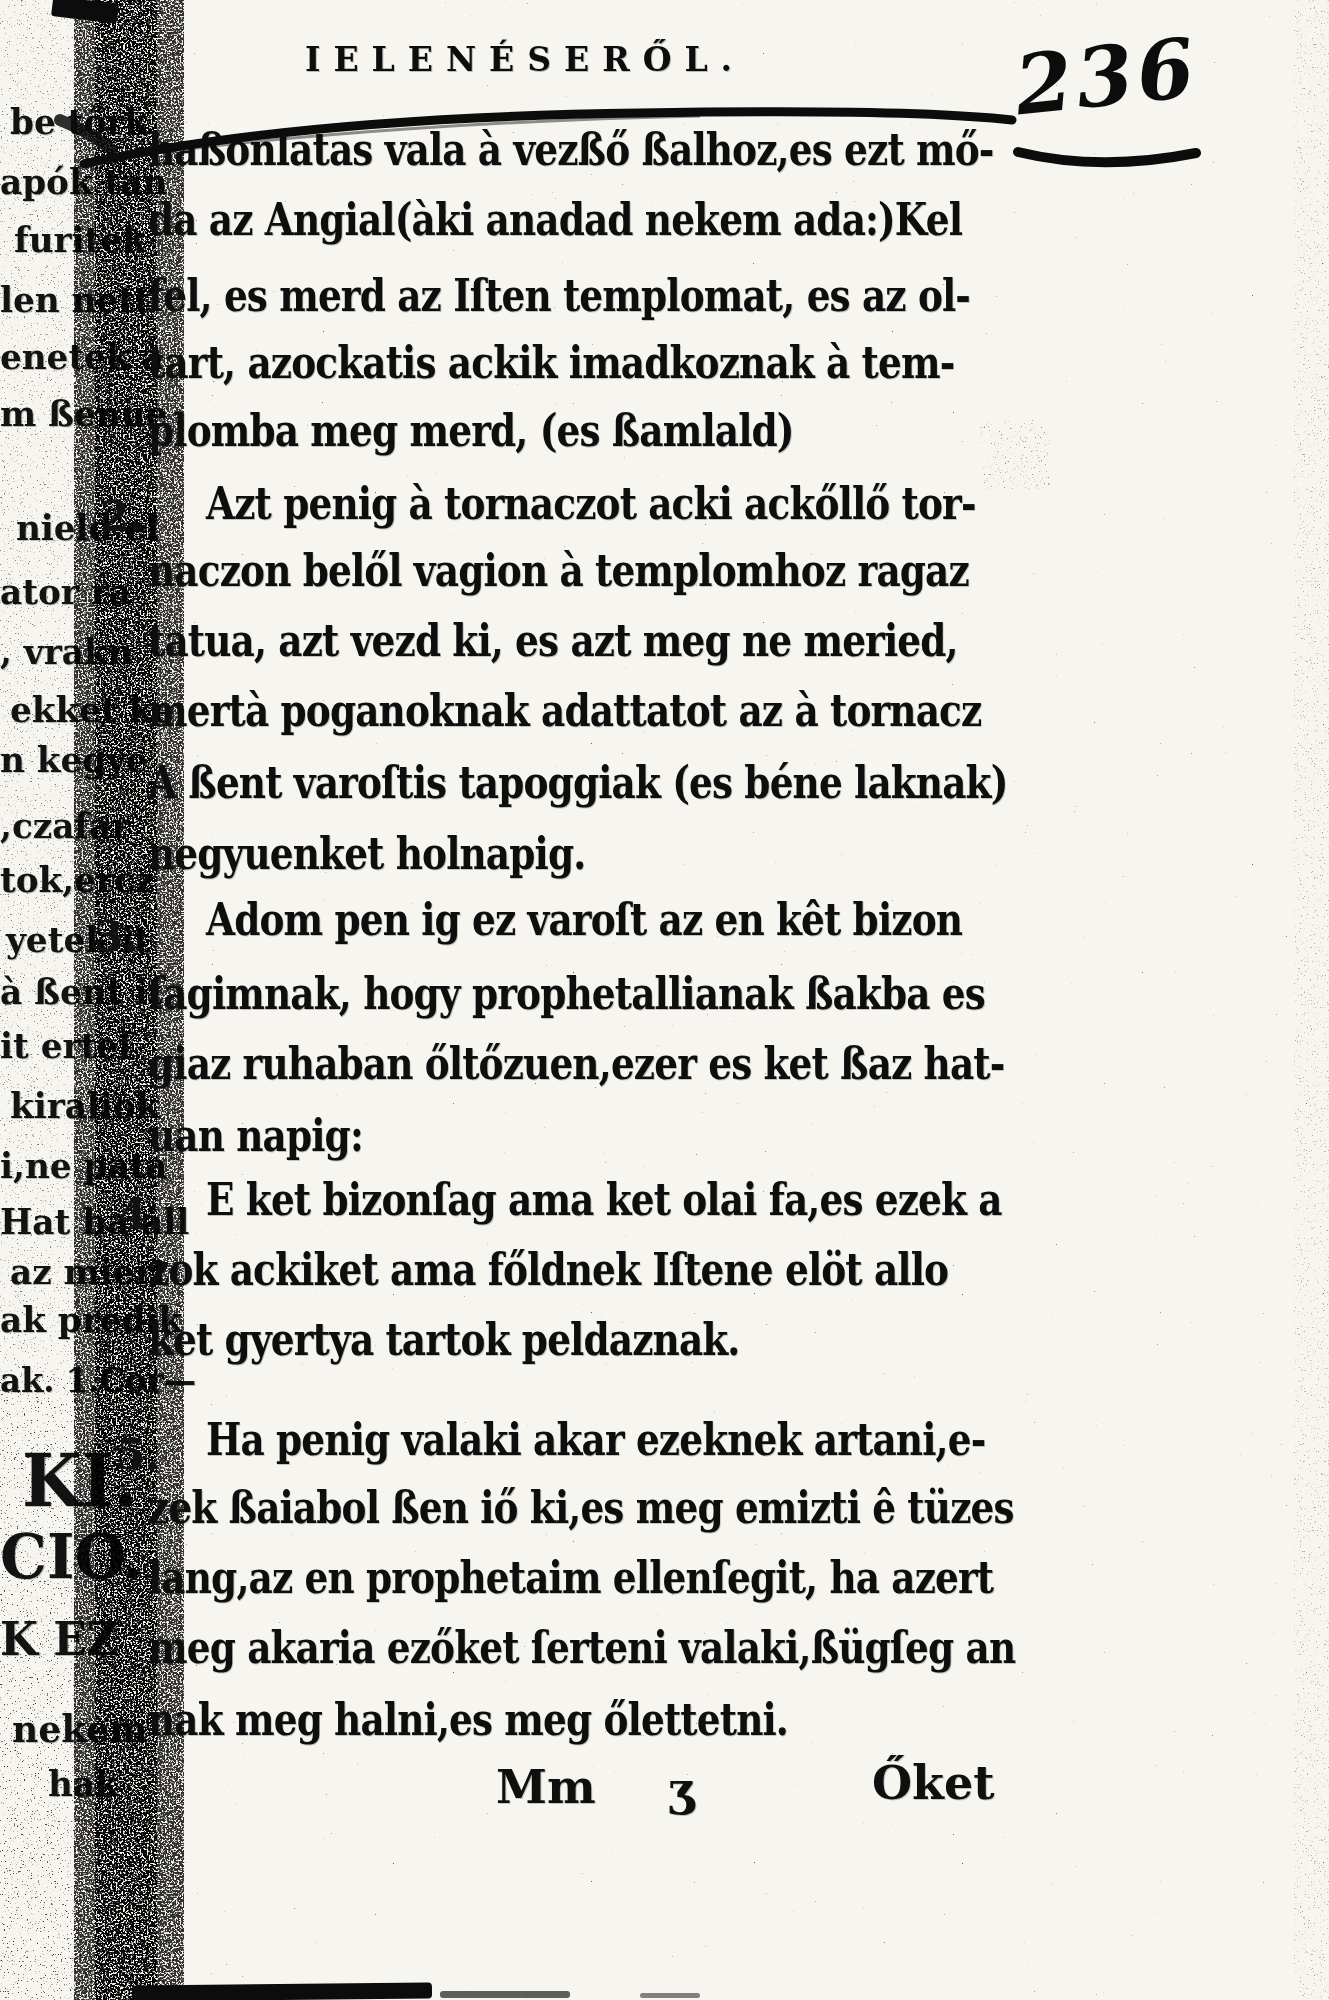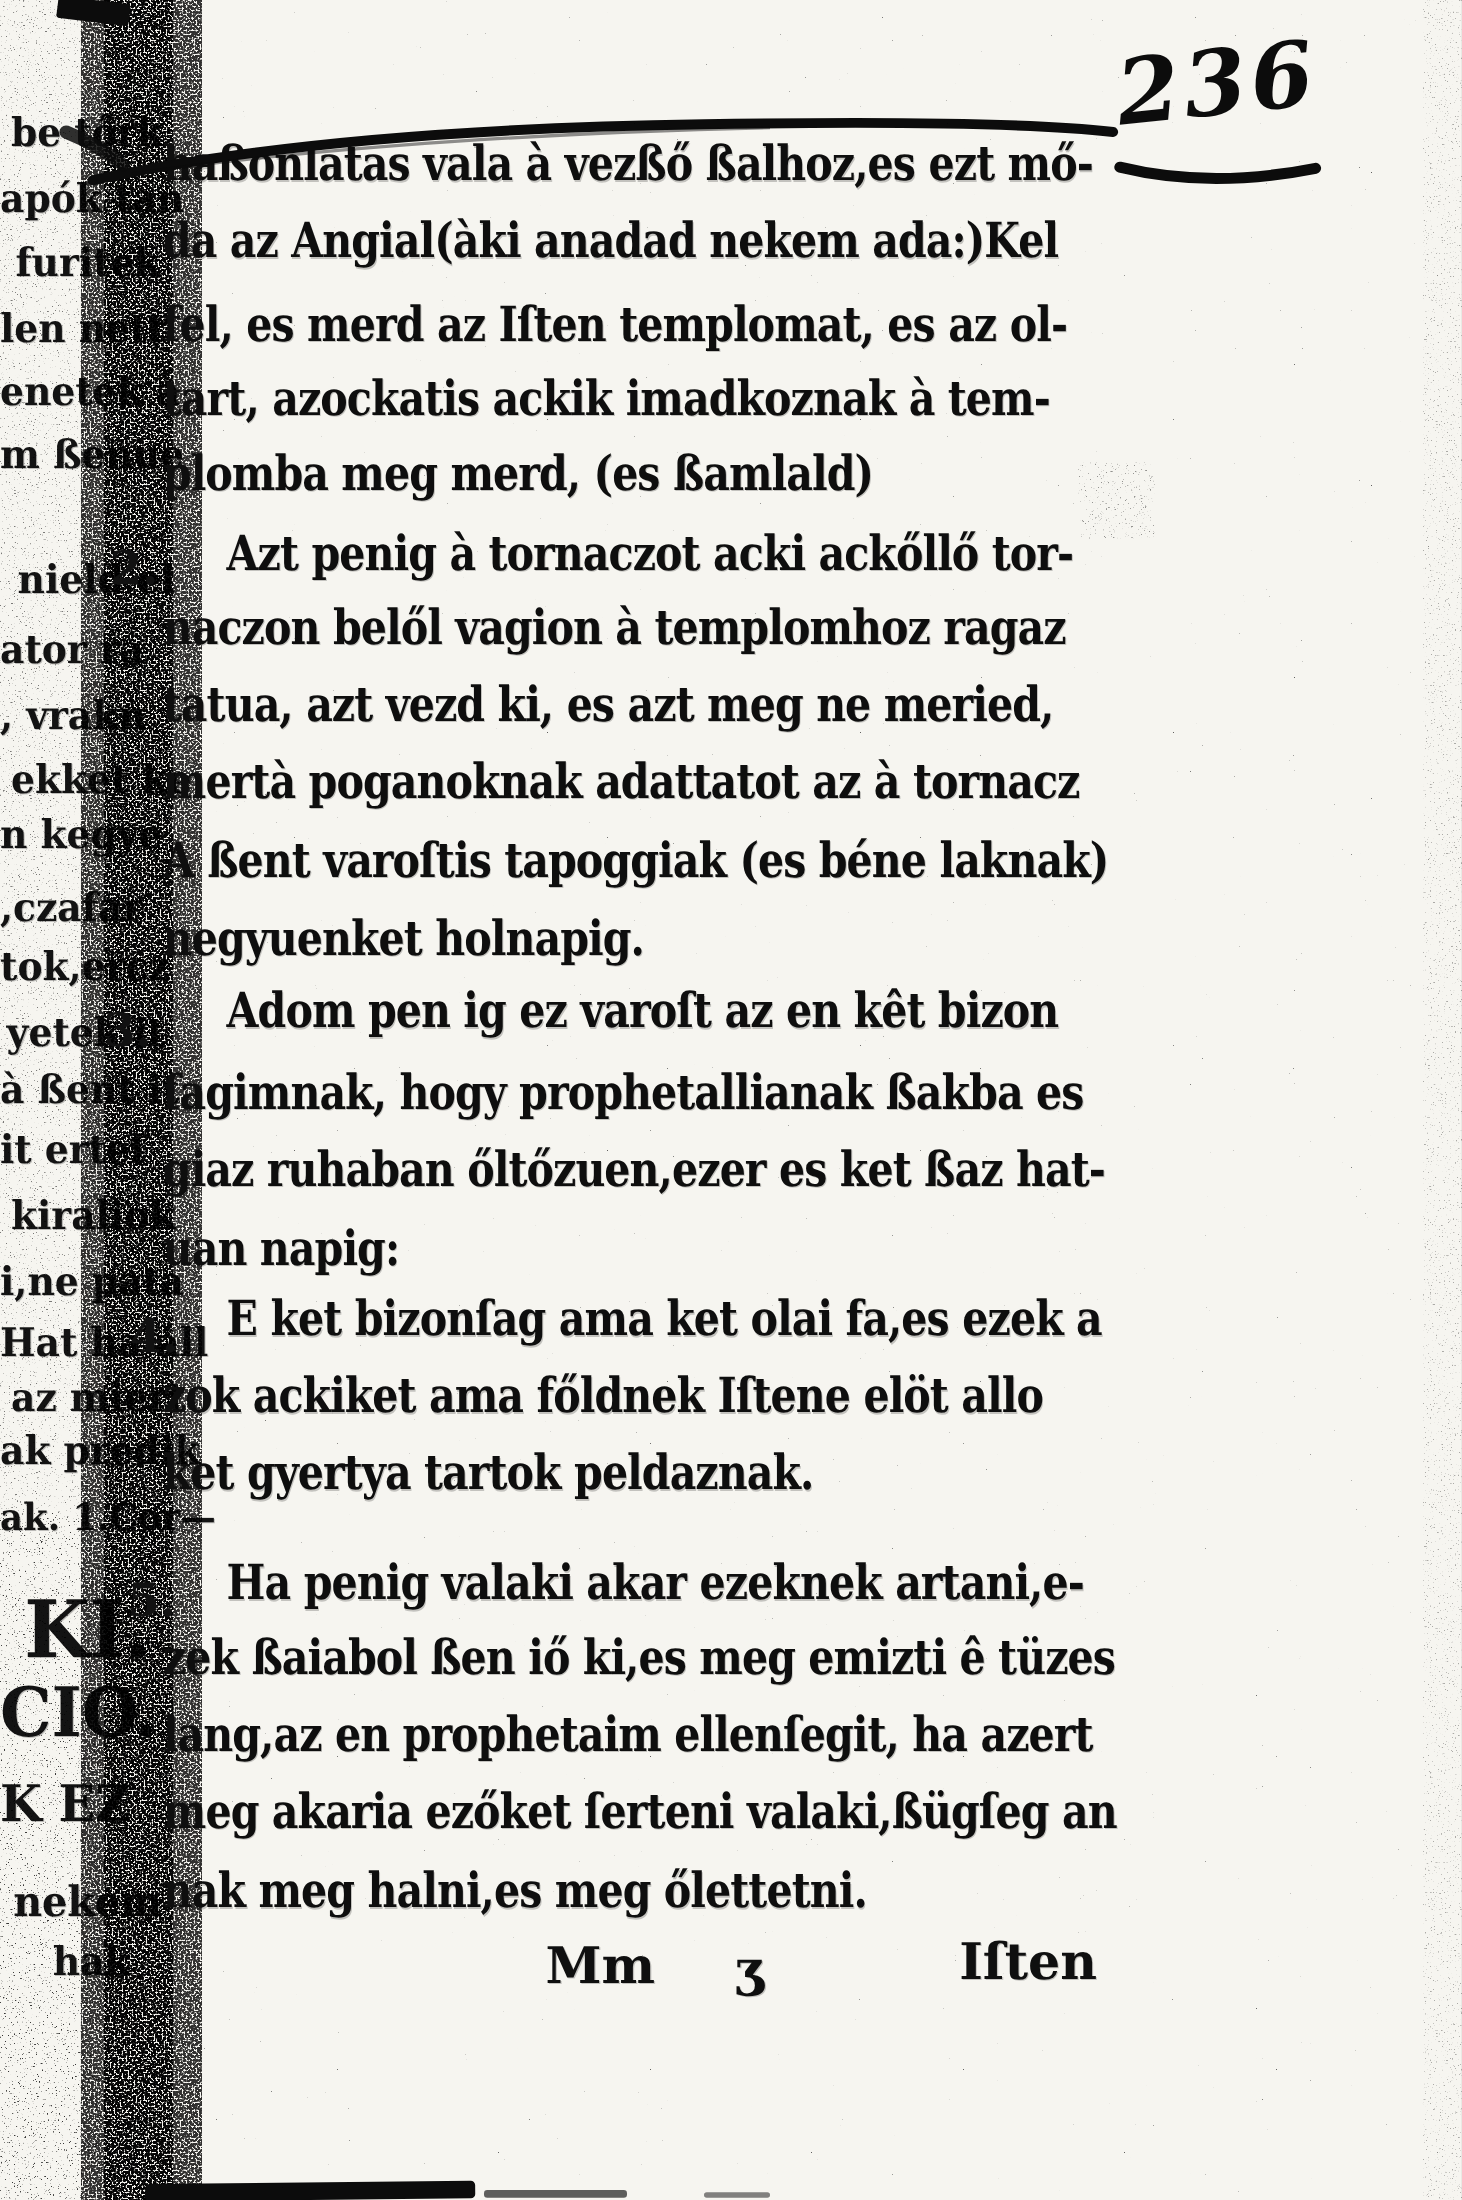--- a/index.html
+++ b/index.html
@@ -138,33 +138,34 @@
       <div class="bline" style="top: 1694px; left: 0px;">nak meg halni,es meg őlettetni.</div>
     </div>
 
   <div>
       <div class="vnum" style="top: 492px; left: 100px;">2.</div>
       <div class="vnum" style="top: 912px; left: 94px;">3.</div>
       <div class="vnum" style="top: 1190px; left: 118px;">4.</div>
       <div class="vnum" style="top: 1430px; left: 116px;">5.</div>
     </div>
 
+  <div class="title">IELENÉSERŐL.</div>
 
   <div class="pageno">236</div>
 
   <svg class="rules" width="1329" height="2000">
     <path d="M 84 164 C 230 132, 420 116, 640 113 C 820 110, 940 112, 1012 120" fill="none" stroke="#0c0c0c" stroke-width="9" stroke-linecap="round"></path>
     <path d="M 120 158 C 300 132, 520 120, 700 116" fill="none" stroke="#0c0c0c" stroke-width="3" opacity="0.45"></path>
     <path d="M 1018 152 Q 1100 172, 1196 153" fill="none" stroke="#0c0c0c" stroke-width="10" stroke-linecap="round"></path>
     <path d="M 60 120 Q 90 132, 112 150" fill="none" stroke="#0c0c0c" stroke-width="12" stroke-linecap="round" opacity="0.85"></path>
   </svg>
 
   <div class="sig">Mm</div>
   <div class="signum">ʒ</div>
-  <div class="catch">Iſten</div>
+  <div class="catch">Őket</div>
 
   <div class="smudge sm-topleft"></div>
   <div class="smudge sm-bottom1"></div>
   <div class="smudge sm-bottom2"></div>
   <div class="smudge sm-bottom3"></div>
 
   <svg class="grain" width="1329" height="2000">
     <rect x="0" y="0" width="1329" height="2000" fill="#111" filter="url(#f-grain)"></rect>
   </svg>
 

